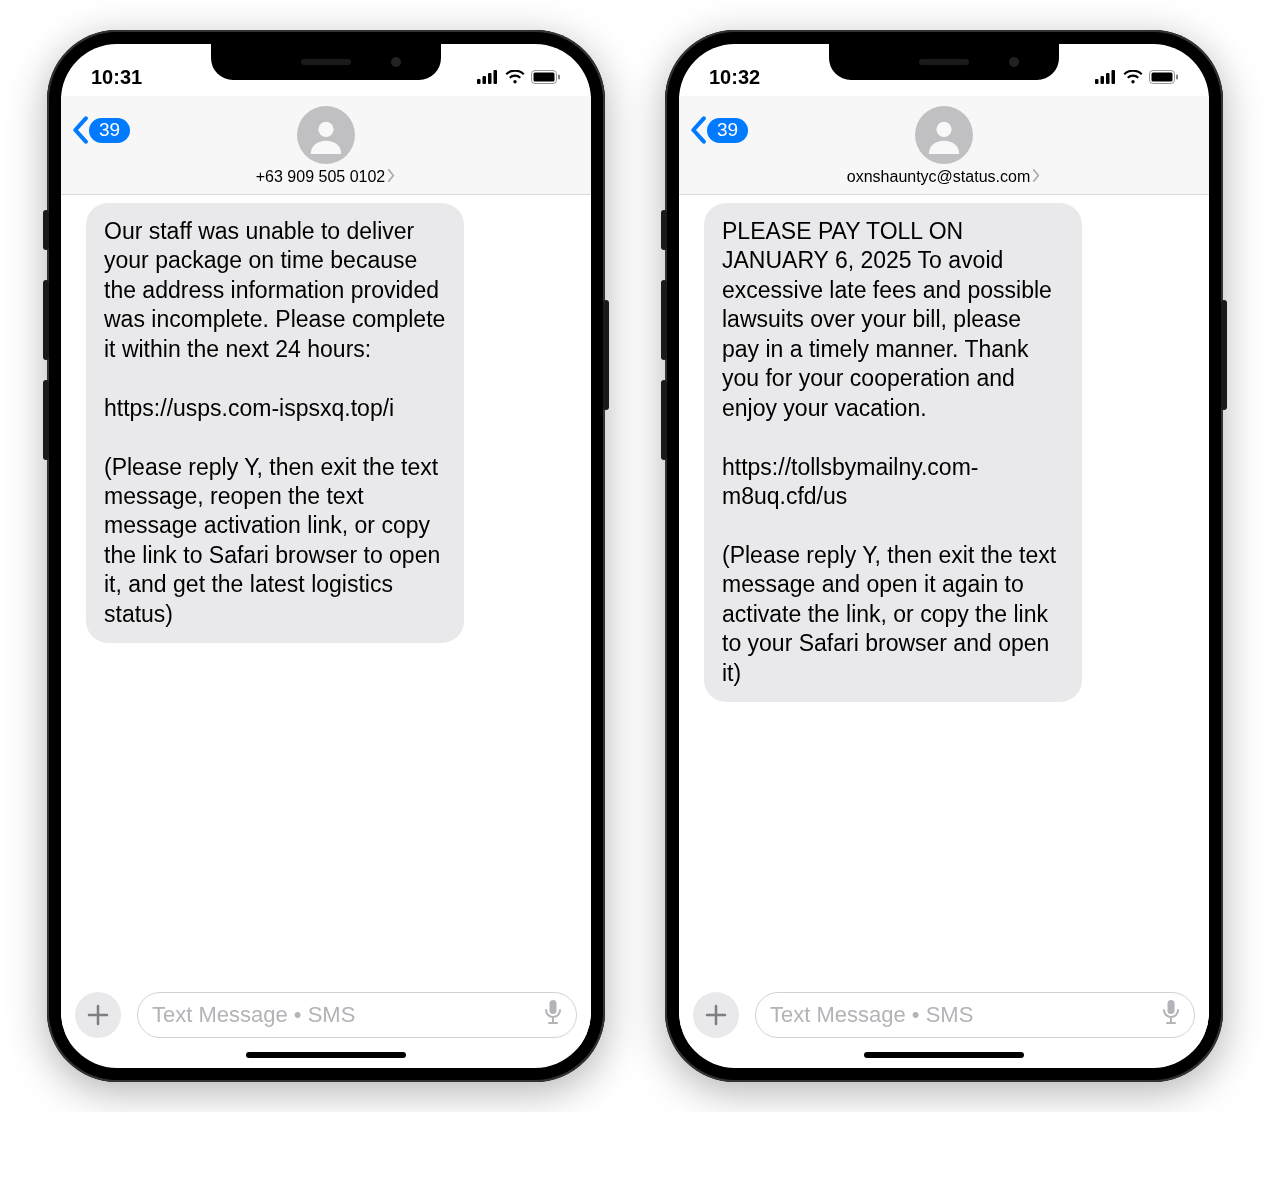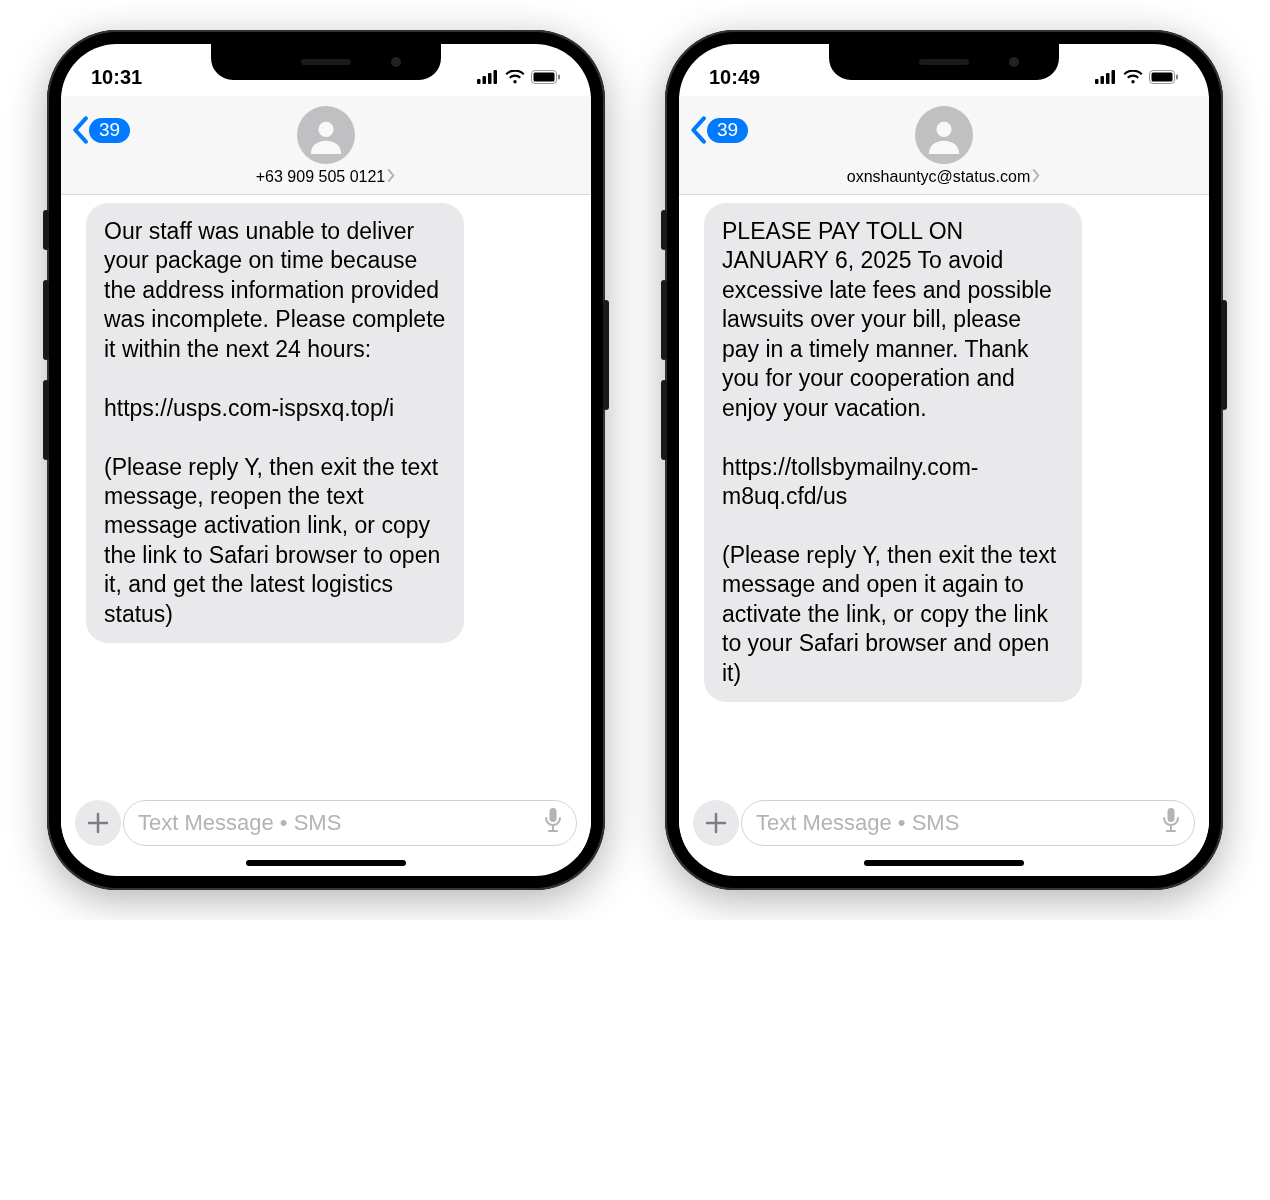--- a/index.html
+++ b/index.html
@@ -6,21 +6,21 @@
   body {
     background: #fff;
     font-family: -apple-system, "Helvetica Neue", Arial, sans-serif;
     display: flex;
     justify-content: center;
     gap: 60px;
     padding: 30px 20px;
   }
   .phone {
     width: 558px;
-    height: 860px;
+    height: 1052px;
     background: #000;
     border-radius: 70px;
     padding: 14px;
     position: relative;
     box-shadow: 0 10px 40px rgba(0,0,0,.3), inset 0 0 0 2px #333;
   }
   .side-btn { position:absolute; background:#1a1a1a; border-radius:4px; }
   .side-btn.v1{ left:-4px; top:180px; width:6px; height:40px;}
   .side-btn.v2{ left:-4px; top:250px; width:6px; height:80px;}
   .side-btn.v3{ left:-4px; top:350px; width:6px; height:80px;}
@@ -106,21 +106,21 @@
     font-size: 23px;
     line-height: 1.28;
     color:#000;
     white-space: pre-wrap;
     word-break: break-word;
     margin-left: 13px;
   }
   .compose {
     display:flex;
     align-items:center;
-    gap:2px;
+    gap:16px;
     padding: 10px 14px 8px;
     background:#fff;
   }
   .plus {
     width:46px;height:46px;border-radius:50%;
     background:#e9e9eb;color:#7d7d82;
     display:flex;align-items:center;justify-content:center;
     font-size:30px;font-weight:300;
   }
   .input {
@@ -173,21 +173,21 @@
           </svg>
         <span class="badge">39</span>
       </div>
       <div class="avatar">
         <svg width="38" height="38" viewBox="0 0 40 40">
             <circle cx="20" cy="14" r="8" fill="#fff"></circle>
             <path d="M4 40c0-9 7-14 16-14s16 5 16 14" fill="#fff"></path>
           </svg>
       </div>
       <div class="sender">
-        <span>+63 909 505 0121</span>
+        <span>+63 909 505 0102</span>
         <span class="chev">
           <svg width="9" height="13" viewBox="0 0 8 14">
               <path d="M1 1l5 6-5 6" stroke="#b0b0b0" stroke-width="2" fill="none" stroke-linecap="round" stroke-linejoin="round"></path>
             </svg>
         </span>
       </div>
     </div>
     <div class="messages">
       <div class="bubble">Our staff was unable to deliver your package on time because the address information provided was incomplete. Please complete it within the next 24 hours:
 
@@ -219,21 +219,21 @@
   <div class="side-btn v1"></div>
     <div class="side-btn v2"></div>
     <div class="side-btn v3"></div>
     <div class="side-btn p"></div>
   <div class="screen">
     <div class="notch">
         <div class="spk"></div>
         <div class="cam"></div>
       </div>
     <div class="statusbar">
-      <span>10:49</span>
+      <span>10:32</span>
       <div class="status-right">
         <svg width="22" height="14" viewBox="0 0 22 14">
             <rect x="0" y="9" width="3.5" height="5" rx="1" fill="#000"></rect>
             <rect x="5.5" y="6" width="3.5" height="8" rx="1" fill="#000"></rect>
             <rect x="11" y="3" width="3.5" height="11" rx="1" fill="#000"></rect>
             <rect x="16.5" y="0" width="3.5" height="14" rx="1" fill="#000"></rect>
           </svg>
         <svg width="20" height="14" viewBox="0 0 20 14">
             <path d="M10 13.5a1.7 1.7 0 100-3.4 1.7 1.7 0 000 3.4zM5.5 8.5a6.4 6.4 0 019 0l1.5-1.5a8.5 8.5 0 00-12 0zM2 5a11.3 11.3 0 0116 0l1.5-1.5a13.4 13.4 0 00-19 0z" fill="#000"></path>
           </svg>

